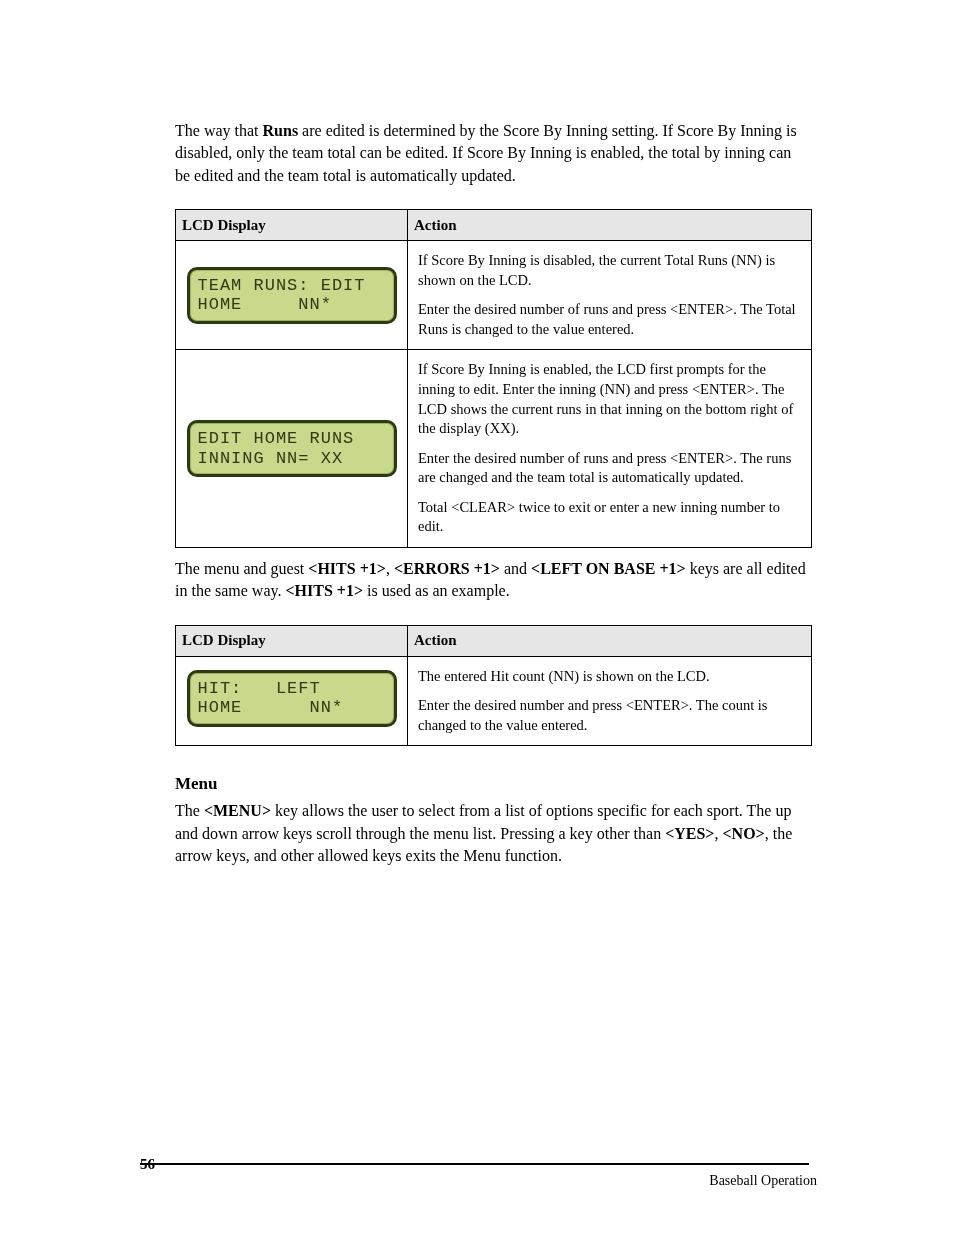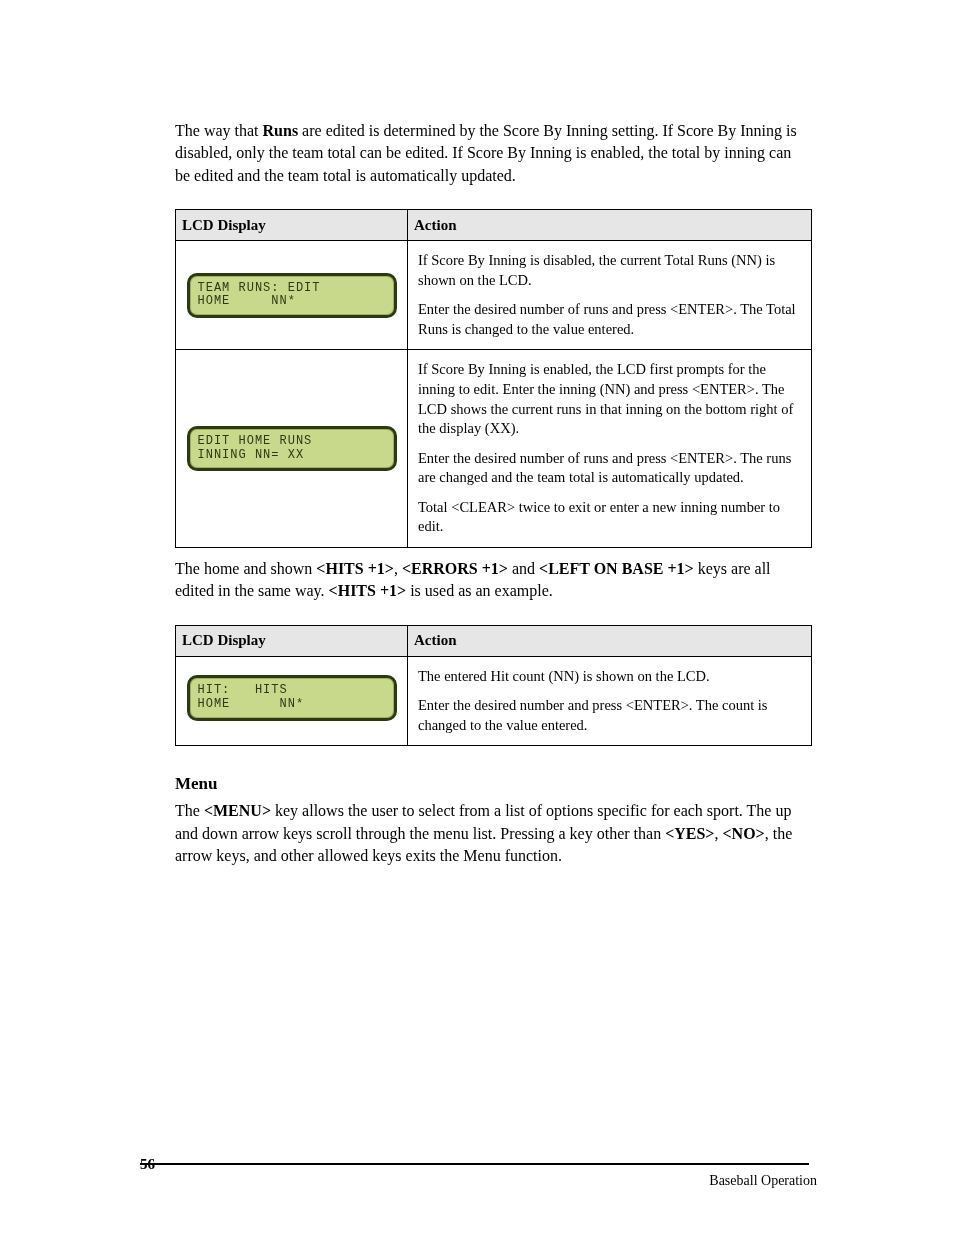--- a/index.html
+++ b/index.html
@@ -69,21 +69,21 @@
 
   
   .lcd {
     display: inline-block;
     background: #c9d98b;
     border: 3px solid #2c3a12;
     border-radius: 10px;
     padding: 6px 8px 6px 8px;
     box-shadow: inset 0 0 0 1px #9fb060;
     font-family: "OCR A Std", "Courier New", monospace;
-    font-size: 12px;
+    font-size: 17px;
     letter-spacing: 1px;
     line-height: 1.15;
     color: #2e3a14;
     text-align: left;
     white-space: pre;
     min-width: 188px;
   }
 
   
   .hr {
@@ -156,38 +156,38 @@
           </p>
           <p>
             <span>Total </span><span class="b">&lt;CLEAR&gt;</span><span> twice to exit or enter a new inning number to edit.</span>
           </p>
         </td>
       </tr>
     </tbody>
   </table>
 
   <div class="body-text">
-    <span>The home and shown </span><span class="b">&lt;HITS +1&gt;</span><span>, </span><span class="b">&lt;ERRORS +1&gt;</span><span> and </span><span class="b">&lt;LEFT ON BASE +1&gt;</span><span> keys are all edited in the same way. </span><span class="b">&lt;HITS +1&gt;</span><span> is used as an example.</span>
+    <span>The menu and guest </span><span class="b">&lt;HITS +1&gt;</span><span>, </span><span class="b">&lt;ERRORS +1&gt;</span><span> and </span><span class="b">&lt;LEFT ON BASE +1&gt;</span><span> keys are all edited in the same way. </span><span class="b">&lt;HITS +1&gt;</span><span> is used as an example.</span>
   </div>
 
   <table class="tbl">
     <colgroup>
         <col class="lcd-col">
         <col class="act-col">
       </colgroup>
     <thead>
       <tr>
         <th>LCD Display</th>
         <th>Action</th>
       </tr>
     </thead>
     <tbody>
       <tr class="tight">
         <td class="lcd-cell">
-          <div class="lcd">HIT:   HITS
+          <div class="lcd">HIT:   LEFT
 HOME      NN*</div>
         </td>
         <td class="act-cell">
           <p>
             <span>The entered Hit count (</span><span class="b">NN</span><span>) is shown on the LCD.</span>
           </p>
           <p>
             <span>Enter the desired number and press </span><span class="b">&lt;ENTER&gt;</span><span>. The count is changed to the value entered.</span>
           </p>
         </td>

